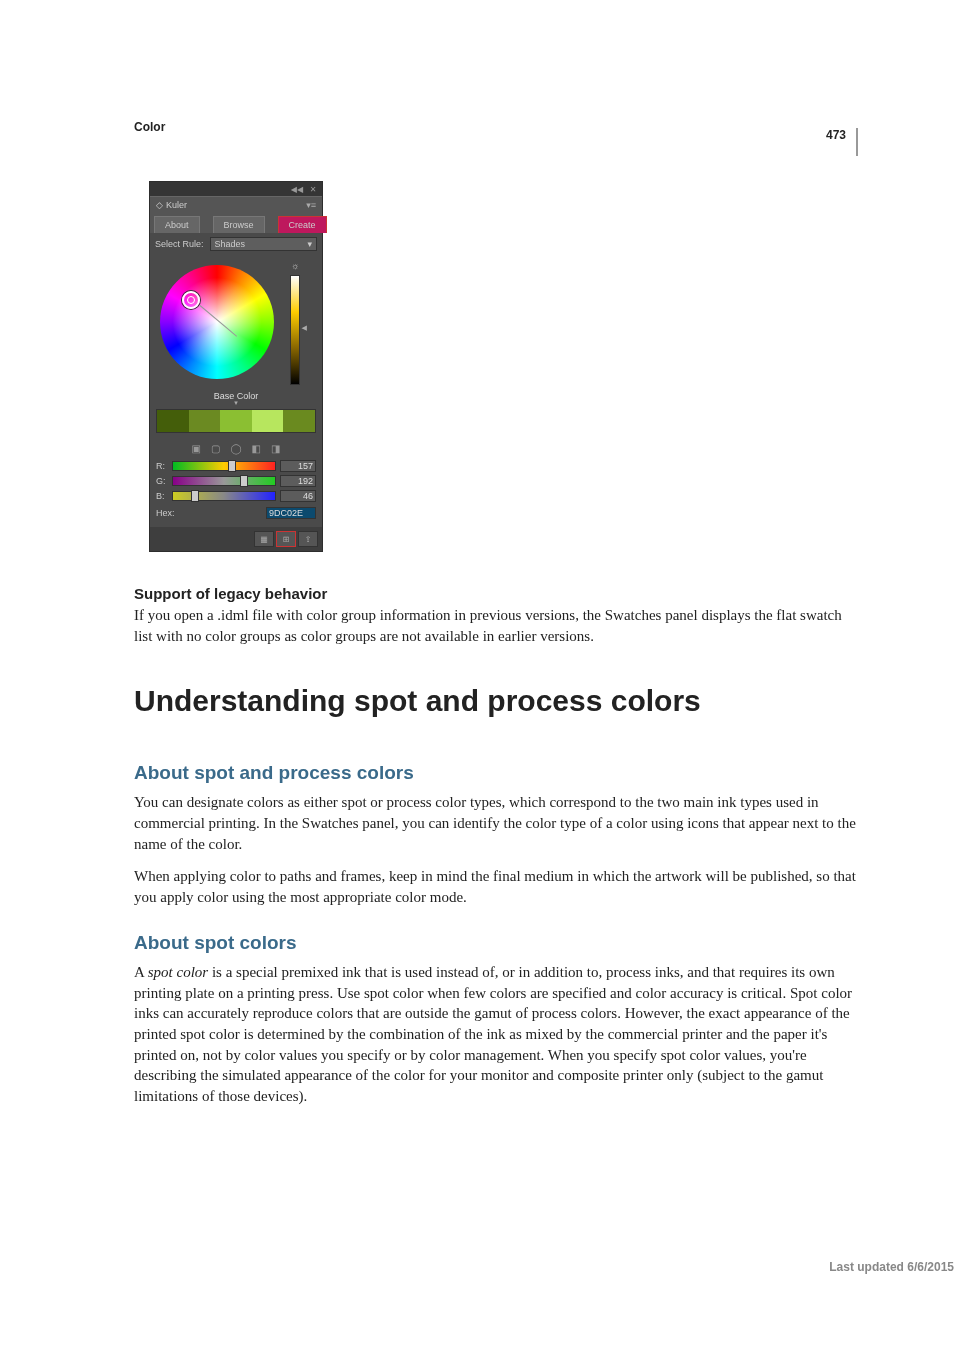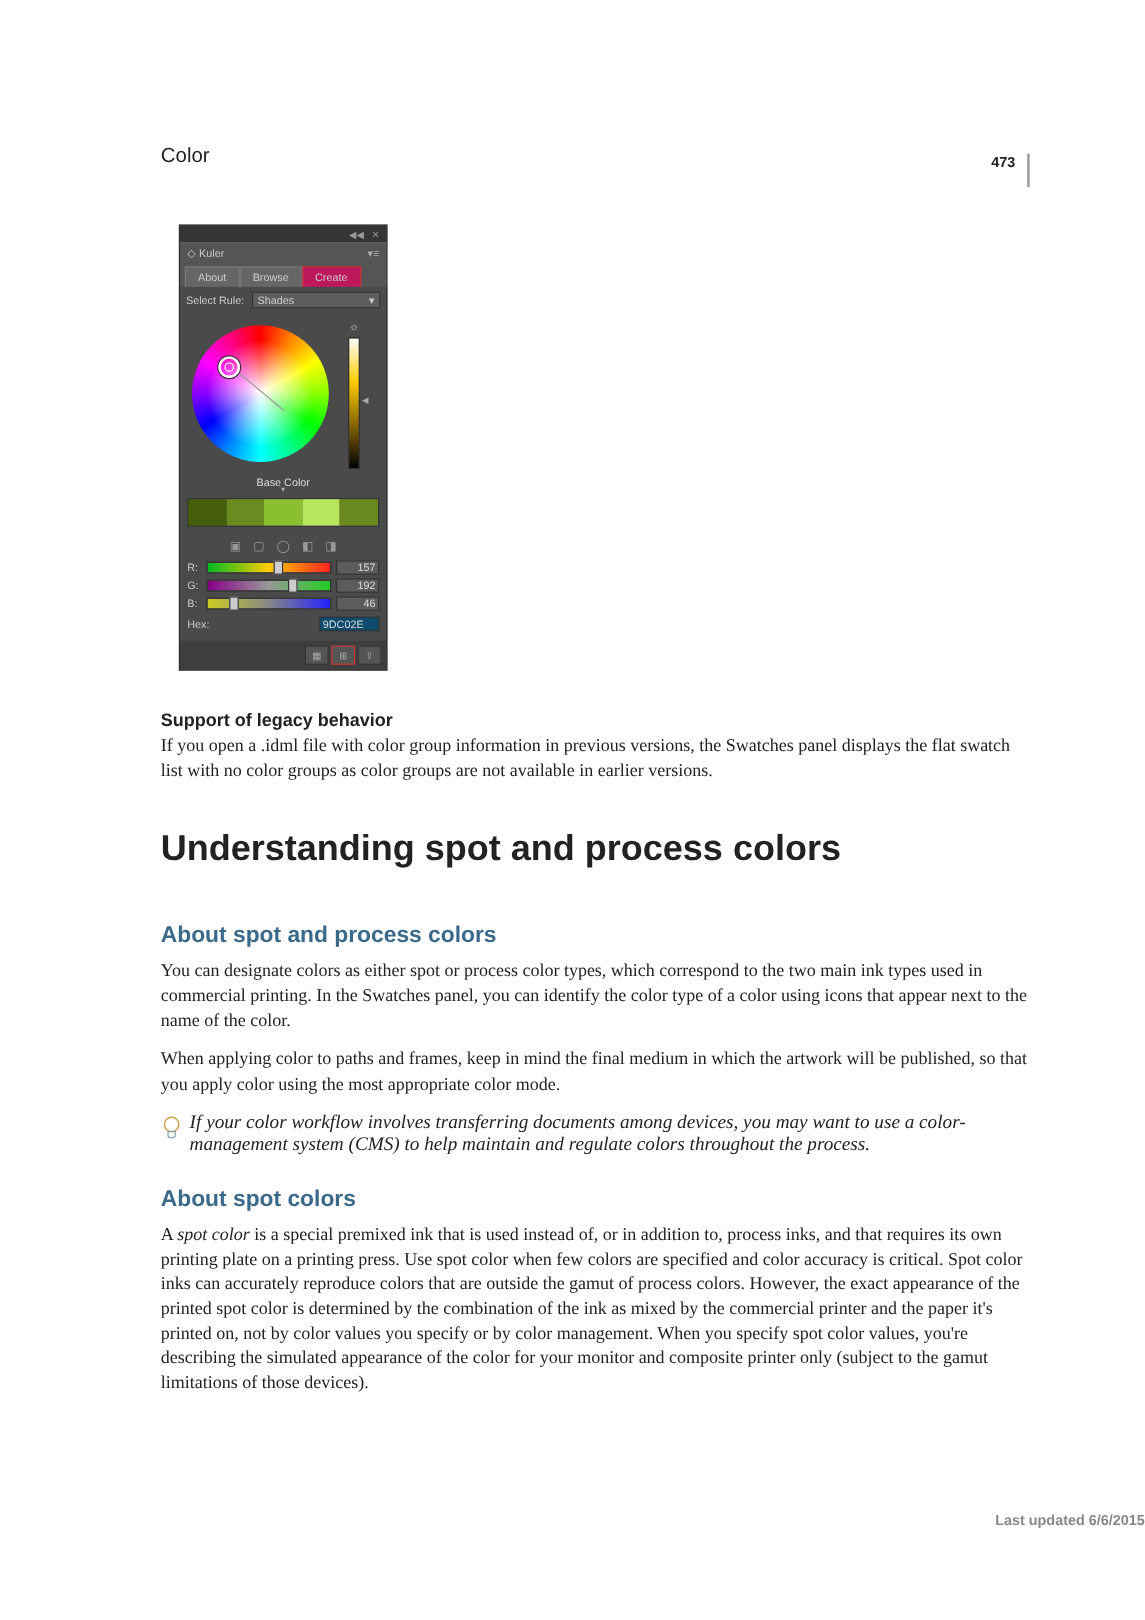--- a/index.html
+++ b/index.html
@@ -1,34 +1,34 @@
 <!DOCTYPE html>
 <html><head>
 <meta charset="utf-8">
 <style>
   body{margin:0;background:#fff;font-family:"Minion Pro",Georgia,serif;color:#222}
   .page{width:954px;height:1350px;position:relative;box-sizing:border-box;padding:120px 96px 0 134px}
   .pgnum{position:absolute;top:128px;right:96px;font-family:"Myriad Pro",Arial,sans-serif;font-size:12px;font-weight:700;border-right:2px solid #999;padding-right:10px;padding-bottom:14px}
-  .hdr{font-family:"Myriad Pro",Arial,sans-serif;font-weight:400;font-size:17px;margin-bottom:48px}
+  .hdr{font-family:"Myriad Pro",Arial,sans-serif;font-weight:700;font-size:12px;margin-bottom:48px}
   .h1{font-family:"Myriad Pro",Arial,sans-serif;font-weight:700;font-size:30px;margin:38px 0 44px}
   .h2{font-family:"Myriad Pro",Arial,sans-serif;font-weight:700;font-size:19px;color:#3a6a8a;margin:24px 0 8px}
   .h3{font-family:"Myriad Pro",Arial,sans-serif;font-weight:700;font-size:15px;margin:20px 0 3px}
   p{font-size:15px;line-height:1.38;margin:0 0 12px}
   em{font-style:italic}
   .tip{display:flex;gap:6px;margin:8px 0 26px}
   .tip svg{flex:0 0 auto;margin-top:2px}
   .tip em{flex:1}
   .updated{position:absolute;bottom:76px;left:0;width:100%;text-align:right;font-family:"Myriad Pro",Arial,sans-serif;font-weight:700;font-size:12px;color:#888}
   
   .kp{width:172px;background:#4a4a4a;font-family:Tahoma,Arial,sans-serif;font-size:9px;color:#ccc;margin:0 0 34px 16px;box-shadow:0 0 0 1px #2d2d2d}
   .kp-top{display:flex;justify-content:flex-end;gap:6px;padding:2px 4px;background:#353535}
   .kp-top span{width:10px;height:10px;display:flex;align-items:center;justify-content:center;color:#999;font-size:8px}
   .kp-title{display:flex;align-items:center;padding:3px 6px;background:#555;border-top:1px solid #666}
   .kp-title .sp{margin-left:auto;color:#aaa}
-  .kp-tabs{display:flex;background:#555;padding:3px 4px 0;gap:0}
+  .kp-tabs{display:flex;background:#555;padding:3px 4px 0;gap:13px}
   .kp-tabs div{padding:3px 10px;background:#666;border:1px solid #777;border-bottom:none;font-size:9px}
   .kp-tabs div.active{background:#be185d;border-color:#c33}
   .kp-rule{display:flex;align-items:center;padding:4px 5px;gap:6px}
   .kp-rule .sel{flex:1;background:#5e5e5e;border:1px solid #333;padding:1px 4px;display:flex;justify-content:space-between}
   .kp-wheel{display:flex;padding:6px 6px 4px;gap:4px}
   .wheel{width:130px;height:124px;position:relative}
   .wheel-c{width:114px;height:114px;border-radius:50%;background:conic-gradient(red,#f80,#ff0,#8f0,#0f0,#0f8,#0ff,#08f,#00f,#80f,#f0f,#f08,red);position:relative;margin:4px}
   .wheel-c::after{content:"";position:absolute;inset:0;border-radius:50%;background:radial-gradient(circle,#fff 0%,rgba(255,255,255,0) 55%)}
   .marker{position:absolute;width:14px;height:14px;border:2px solid #fff;border-radius:50%;top:30px;left:26px;box-shadow:0 0 0 1px #333}
   .marker::after{content:"";position:absolute;inset:3px;border:1px solid #fff;border-radius:50%}
@@ -144,25 +144,18 @@
   </div>
 
   <div class="h3">Support of legacy behavior</div>
   <p>If you open a .idml file with color group information in previous versions, the Swatches panel displays the flat swatch list with no color groups as color groups are not available in earlier versions.</p>
 
   <div class="h1">Understanding spot and process colors</div>
 
   <div class="h2">About spot and process colors</div>
   <p>You can designate colors as either spot or process color types, which correspond to the two main ink types used in commercial printing. In the Swatches panel, you can identify the color type of a color using icons that appear next to the name of the color.</p>
   <p>When applying color to paths and frames, keep in mind the final medium in which the artwork will be published, so that you apply color using the most appropriate color mode.</p>
-  <div class="tip">
-    <svg width="18" height="22">
-        <ellipse cx="9" cy="8" rx="6" ry="6" fill="none" stroke="#c9a24a" stroke-width="1.2"></ellipse>
-        <path d="M6 14 h6 v3 a2 2 0 0 1 -2 2 h-2 a2 2 0 0 1 -2 -2 z" fill="none" stroke="#8aa0b0" stroke-width="1"></path>
-      </svg>
-    <em>If your color workflow involves transferring documents among devices, you may want to use a color-management system (CMS) to help maintain and regulate colors throughout the process.</em>
-  </div>
 
   <div class="h2">About spot colors</div>
   <p><span>A </span><em>spot color</em><span> is a special premixed ink that is used instead of, or in addition to, process inks, and that requires its own printing plate on a printing press. Use spot color when few colors are specified and color accuracy is critical. Spot color inks can accurately reproduce colors that are outside the gamut of process colors. However, the exact appearance of the printed spot color is determined by the combination of the ink as mixed by the commercial printer and the paper it's printed on, not by color values you specify or by color management. When you specify spot color values, you're describing the simulated appearance of the color for your monitor and composite printer only (subject to the gamut limitations of those devices).</span></p>
 
   <div class="updated">Last updated 6/6/2015</div>
 </div>
 
 </body></html>

